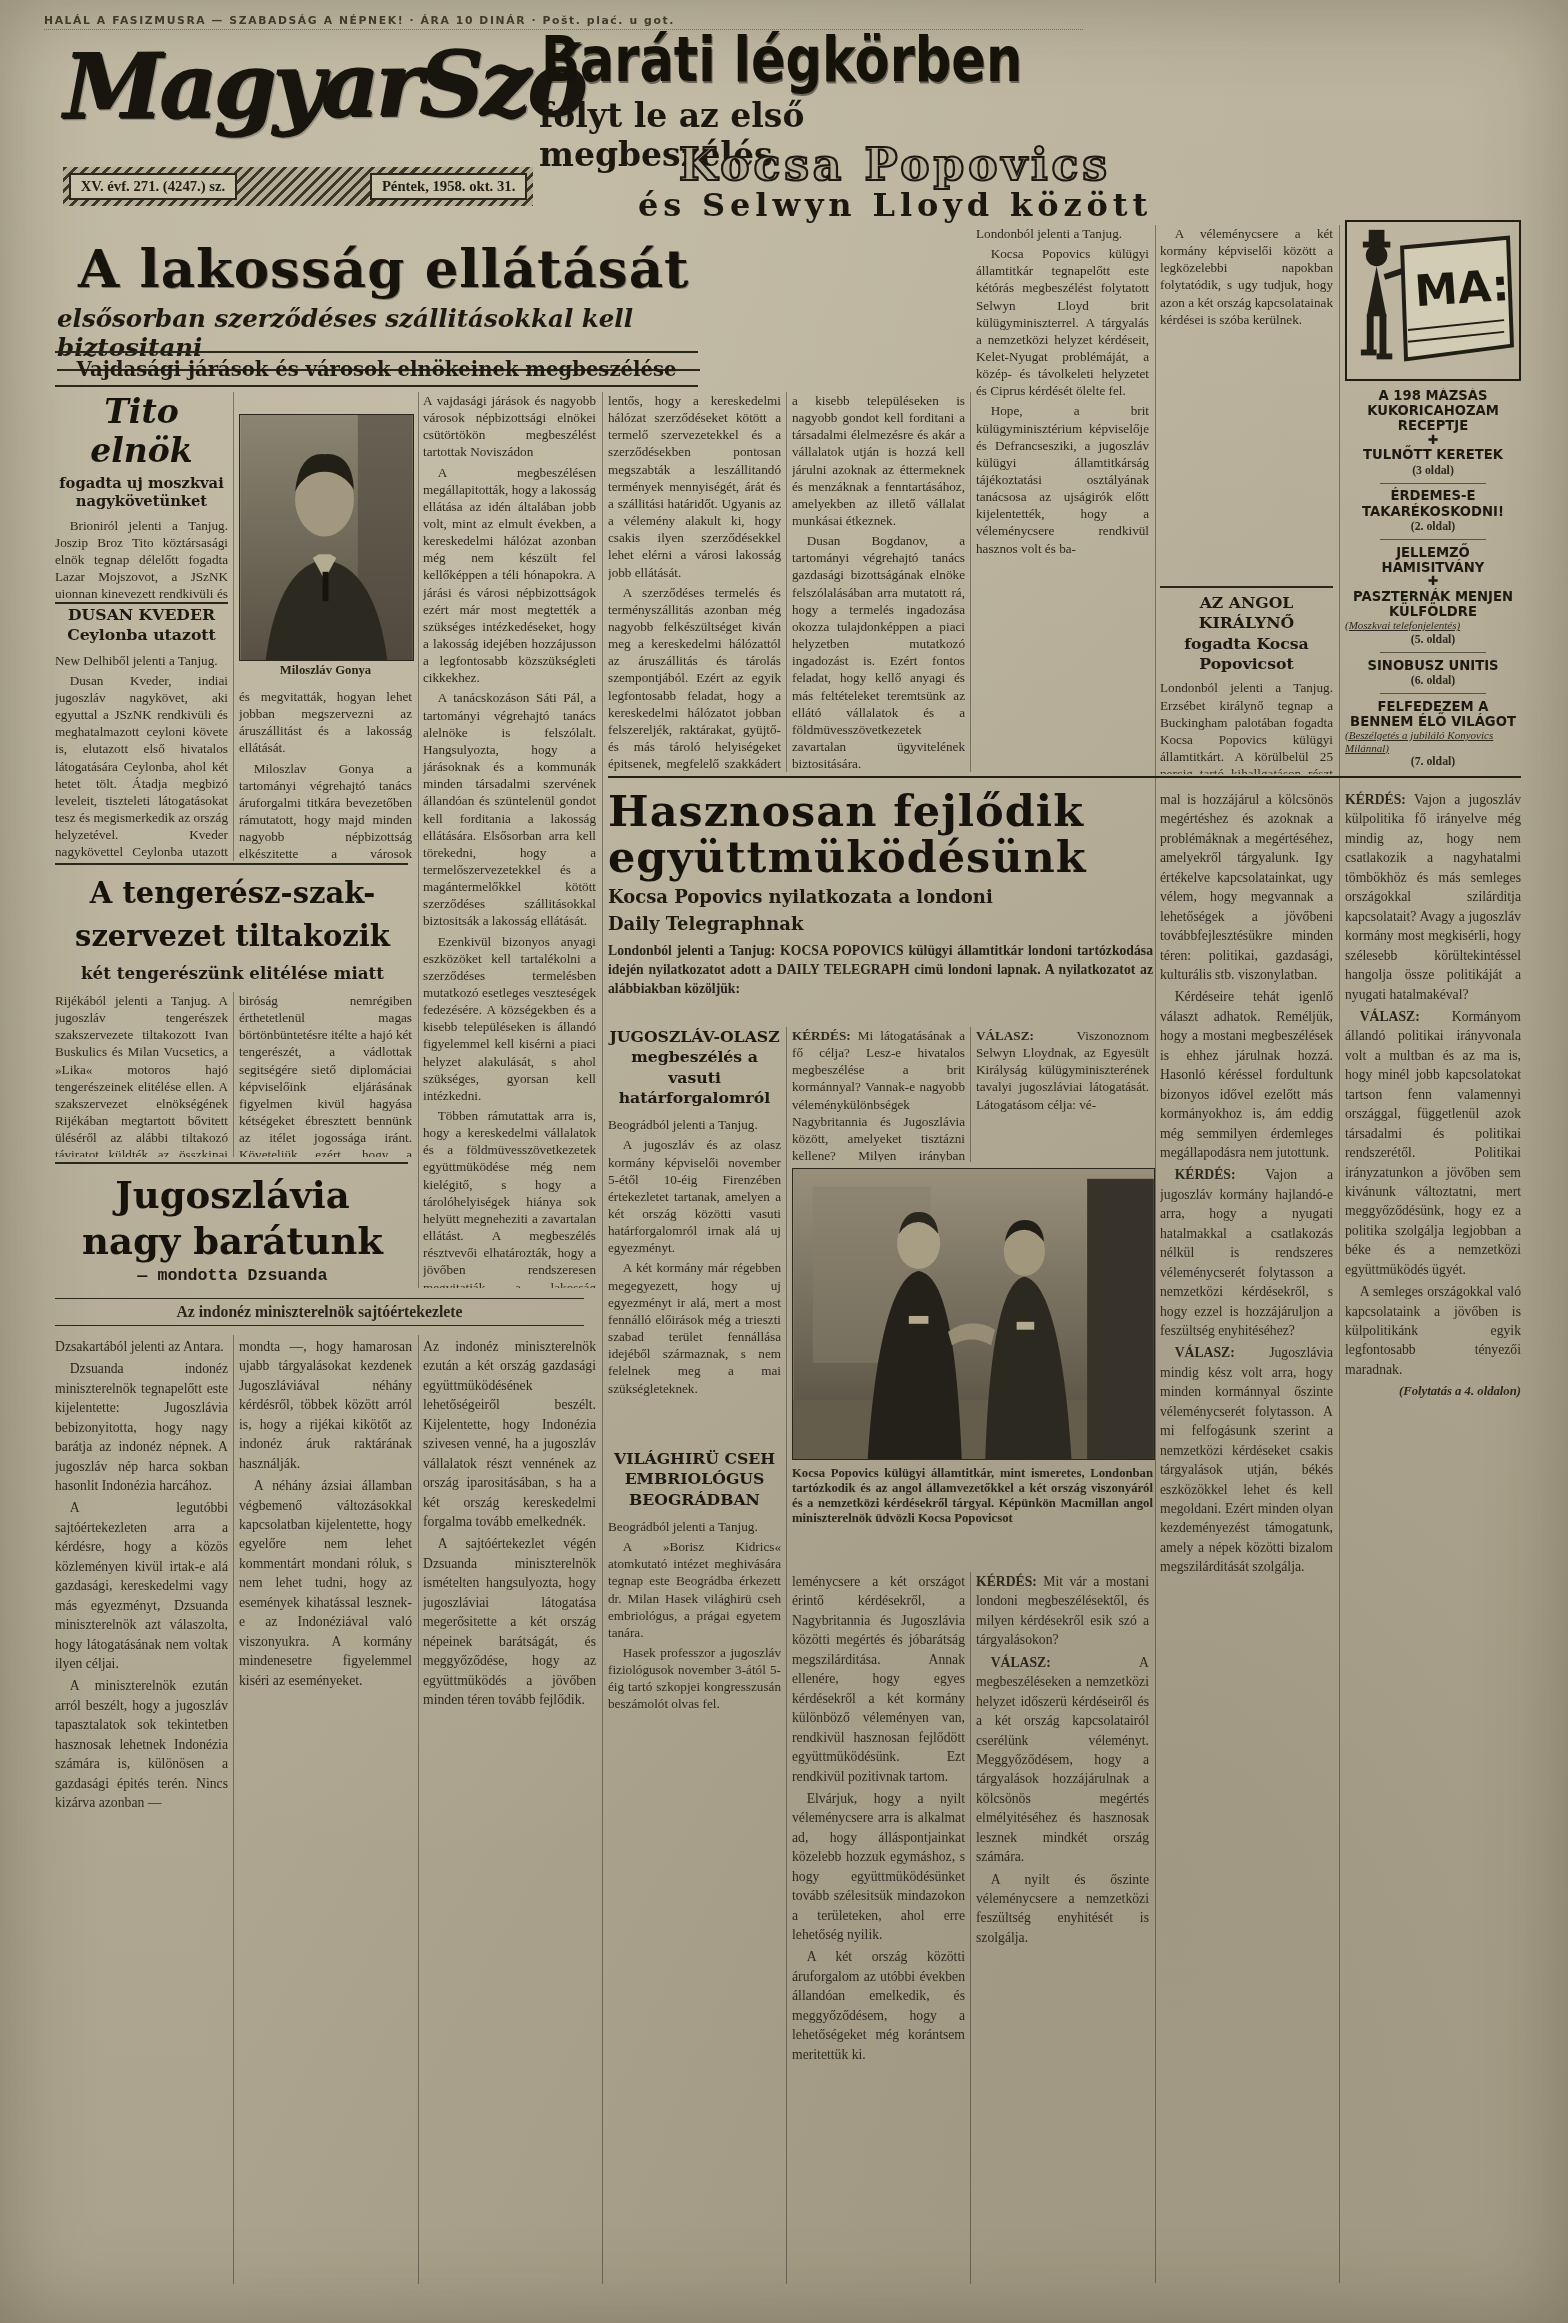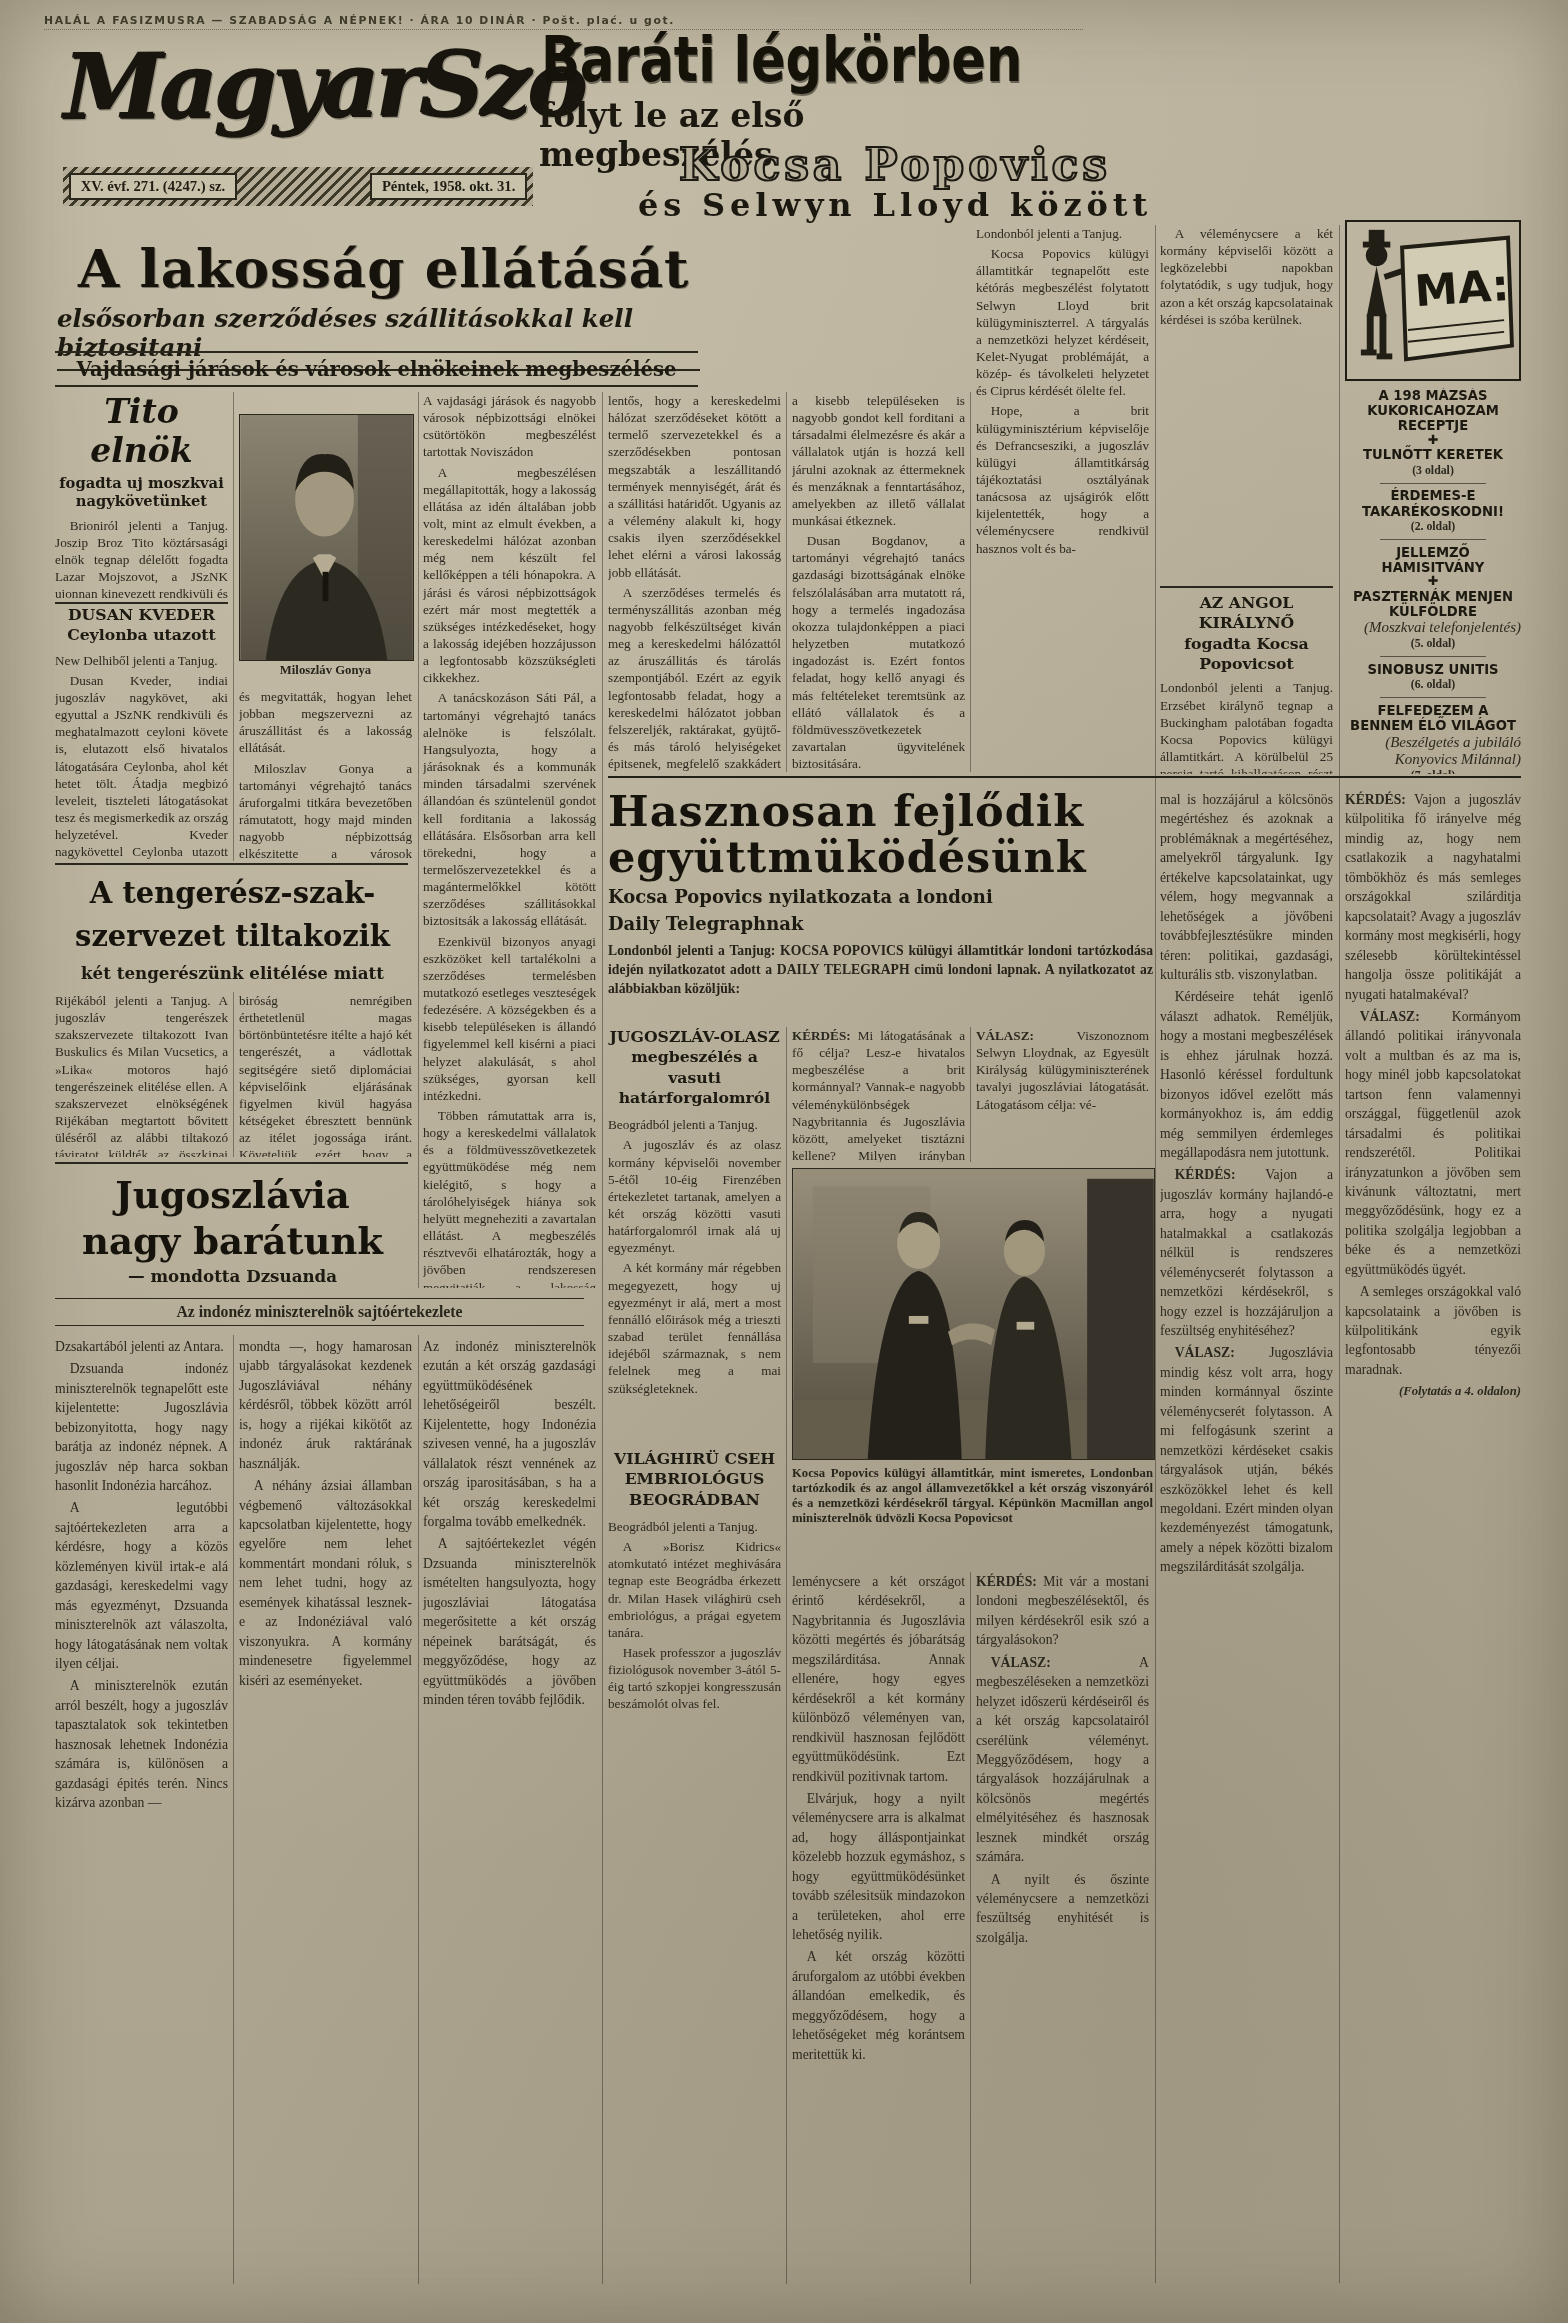--- a/index.html
+++ b/index.html
@@ -44,21 +44,21 @@
   .hhead{font-family:"DejaVu Serif",serif;font-weight:bold;font-size:43px;line-height:46px;text-align:left;letter-spacing:1px;color:#16130c;}
   .hsub{font-family:"DejaVu Serif",serif;font-weight:bold;font-size:18px;line-height:26.5px;text-align:left;color:#1d1a12;}
   .lead{font-weight:bold;font-size:13.7px;line-height:1.4;text-align:justify;color:#26231a;}
   .bybold{font-family:"DejaVu Serif",serif;font-weight:bold;font-size:16.7px;text-align:center;color:#1d1a12;}
   .deckthin{font-weight:bold;font-size:15.7px;text-align:center;border-top:1px solid #2a271d;border-bottom:1px solid #2a271d;padding:3.9px 0;color:#22201 6;}
   .photo{border:1px solid #2a271c;box-shadow:0 0 0 1px rgba(180,172,150,.6) inset;}
   .pcap{font-weight:bold;font-size:12.7px;}
   .mabox{border:2.9px solid #201d14;box-sizing:border-box;background:rgba(200,193,170,.25);}
   .si-t{font-family:"DejaVu Sans",sans-serif;font-weight:bold;font-size:13.2px;line-height:1.15;text-align:center;color:#1c1911;}
   .si-x{text-align:center;font-size:12.7px;line-height:1.1;color:#1c1911;}
-  .si-n{font-style:italic;font-size:15px;text-align:right;line-height:1.15;color:#2b281f;}
+  .si-n{font-style:italic;font-size:11px;text-align:left;line-height:1.15;color:#2b281f;text-decoration:underline;}
   .si-p{font-weight:bold;font-size:11.8px;text-align:center;color:#2b281f;}
   .si-sep{border-top:1px solid rgba(40,36,26,.65);width:60%;margin:4.9px auto 4.9px;}
   .note{font-style:italic;font-weight:bold;font-size:12.7px;text-align:right;}
   .queen{border-top:2px solid #2a271d;padding-top:4.9px;box-sizing:border-box;}
 </style>
 </head>
 <body>
 
 <div class="paper">
 
@@ -319,21 +319,21 @@
   <div class="abs bt" style="left:55px;top:992px;width:173px;height:165px;">
     <p class="nind">Rijékából jelenti a Tanjug. A jugoszláv tengerészek szakszervezete tiltakozott Ivan Buskulics és Milan Vucsetics, a »Lika« motoros hajó tengerészeinek elitélése ellen. A szakszervezet elnökségének Rijékában megtartott bővitett üléséről az alábbi tiltakozó táviratot küldték az összkinai szakszervezeti szövetséghez: »A Lika hajó legénységének jelentése, amely beszámolt arról, hogy egy kinai</p>
   </div>
   <div class="abs bt" style="left:239px;top:992px;width:173px;height:165px;">
     <p class="nind">biróság nemrégiben érthetetlenül magas börtönbüntetésre itélte a hajó két tengerészét, a vádlottak segitségére siető diplomáciai képviselőink eljárásának figyelmen kivül hagyása kétségeket ébresztett bennünk az itélet jogossága iránt. Követeljük ezért, hogy a nemzetközi szokásjog alapján járjanak közbe Buskulics és Vucsetics igazságtalan és embertelen itéletének kiigazitása érdekében.«</p>
   </div>
 
   <div class="abs hrule" style="left:55px;top:1162px;width:353px;"></div>
   <div class="abs jhead pre" style="left:55px;top:1172px;width:355px;">Jugoszlávia
 nagy barátunk</div>
-  <div class="abs bybold" style="left:55px;top:1266px;width:355px;">— mondotta Dzsuanda</div>
+  <div class="abs bybold" style="left:55px;top:1266px;width:355px;font-family:Liberation Mono, monospace;">— mondotta Dzsuanda</div>
   <div class="abs deckthin" style="left:55px;top:1298px;width:529px;">Az indonéz miniszterelnök sajtóértekezlete</div>
 
   <div class="abs bt bt14" style="left:55px;top:1337px;width:173px;height:947px;">
     <p class="nind">Dzsakartából jelenti az Antara.</p>
     <p>Dzsuanda indonéz miniszterelnök tegnapelőtt este kijelentette: Jugoszlávia bebizonyitotta, hogy nagy barátja az indonéz népnek. A jugoszláv nép harca sokban hasonlit Indonézia harcához.</p>
     <p>A legutóbbi sajtóértekezleten arra a kérdésre, hogy a közös közleményen kivül irtak-e alá gazdasági, kereskedelmi vagy más egyezményt, Dzsuanda miniszterelnök azt válaszolta, hogy látogatásának nem voltak ilyen céljai.</p>
     <p>A miniszterelnök ezután arról beszélt, hogy a jugoszláv tapasztalatok sok tekintetben hasznosak lehetnek Indonézia számára is, különösen a gazdasági épités terén. Nincs kizárva azonban —</p>
   </div>
   <div class="abs bt bt14" style="left:239px;top:1337px;width:173px;height:947px;">
     <p class="nind">mondta —, hogy hamarosan ujabb tárgyalásokat kezdenek Jugoszláviával néhány kérdésről, többek között arról is, hogy a rijékai kikötőt az indonéz áruk raktárának használják.</p>

